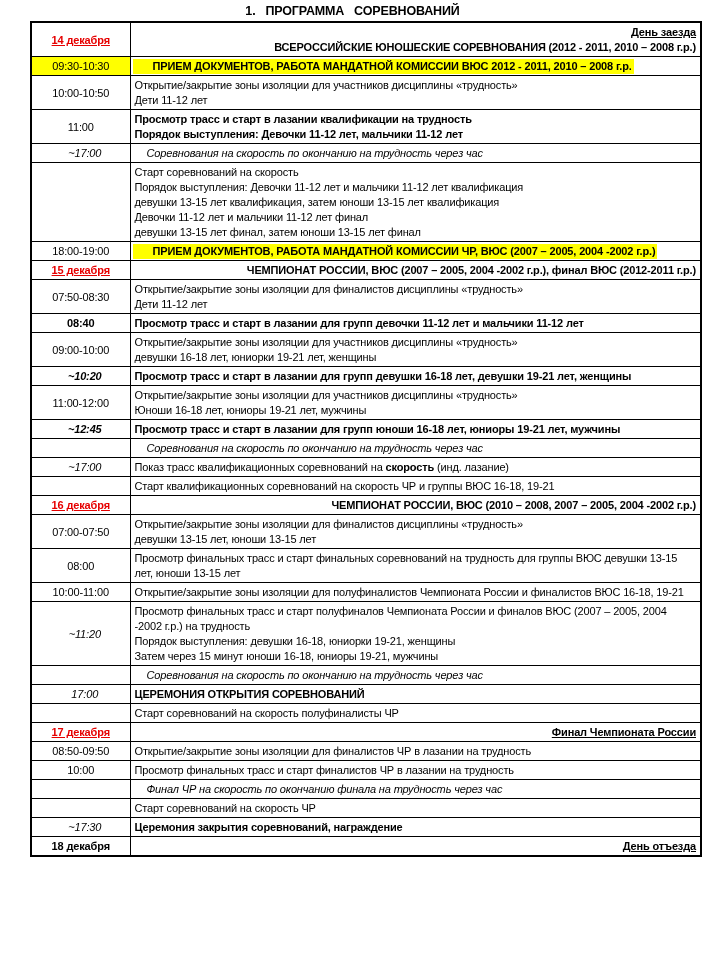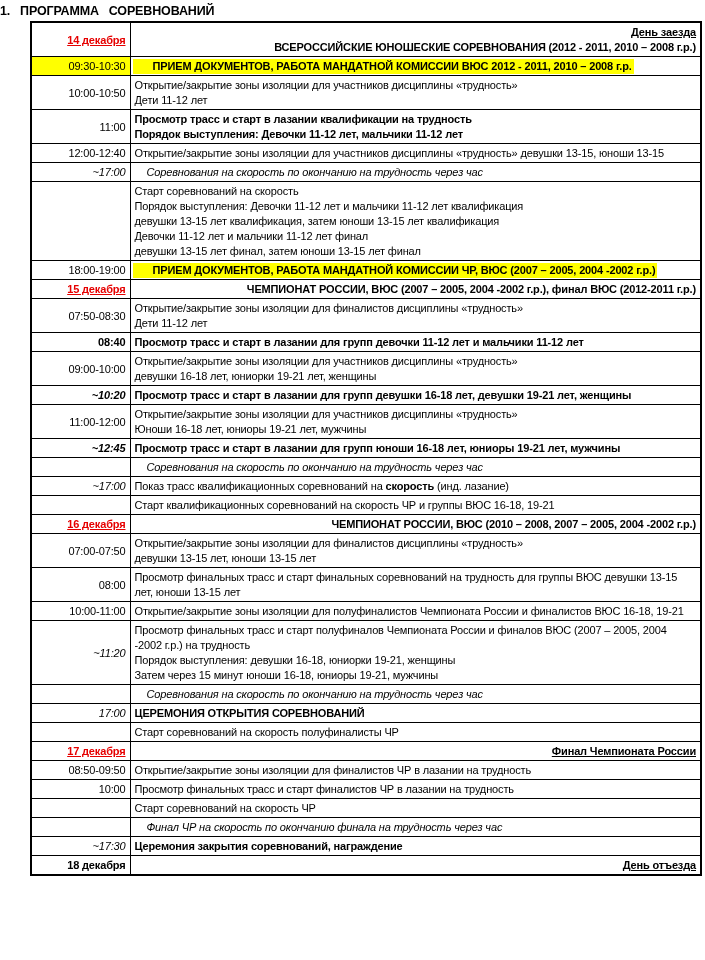--- a/index.html
+++ b/index.html
@@ -9,42 +9,42 @@
   }
   html,body{margin:0;padding:0;background:#ffffff;}
   body{
     width:705px;height:960px;
     font-family:"Liberation Sans", sans-serif;
     color:#000;
     letter-spacing:-0.15px;
     overflow:hidden;
   }
   .page-title{
-    text-align:left;
+    text-align:center;
     font-weight:bold;
     font-size:12.5px;
     padding:4px 0 3px 0;
     white-space:pre-wrap;
   }
   table.program{
     border-collapse:collapse;
     table-layout:fixed;
     margin-left:30px;
     width:672px;
     border:2px solid var(--border);
     font-size:11px;
   }
   col.c-time{width:99px;}
   td{
     border:1px solid var(--border);
     padding:2px 4px 1px 4px;
     vertical-align:middle;
     line-height:15px;
   }
-  td.time{text-align:right;}
+  td.time{text-align:center;}
   .line{min-height:15px;}
   .bold{font-weight:bold;}
   .italic{font-style:italic;padding-left:12px;}
   .red{color:var(--red);}
   .underline{text-decoration:underline;}
   .center{text-align:right;}
   td.highlight{background:var(--hl);}
   .line.highlight{background:var(--hl);display:inline-block;padding-right:2px;margin-left:-2px;padding-left:20px;}
 </style>
 </head>
@@ -78,26 +78,20 @@
           </td>
         </tr>
         <tr>
           <td class="time">11:00</td>
           <td class="desc">
             <div class="line bold">Просмотр трасс и старт в лазании квалификации на трудность</div>
             <div class="line bold">Порядок выступления: Девочки 11-12 лет, мальчики 11-12 лет</div>
           </td>
         </tr>
         <tr>
-          <td class="time">12:00-12:40</td>
-          <td class="desc">
-            <div class="line">Открытие/закрытие зоны изоляции для участников дисциплины «трудность» девушки 13-15, юноши 13-15</div>
-          </td>
-        </tr>
-        <tr>
           <td class="time italic">~17:00</td>
           <td class="desc">
             <div class="line italic">Соревнования на скорость по окончанию на трудность через час</div>
           </td>
         </tr>
         <tr>
           <td class="time"></td>
           <td class="desc">
             <div class="line">Старт соревнований на скорость</div>
             <div class="line">Порядок выступления: Девочки 11-12 лет и мальчики 11-12 лет квалификация</div>
@@ -238,27 +232,27 @@
         </tr>
         <tr>
           <td class="time">10:00</td>
           <td class="desc">
             <div class="line">Просмотр финальных трасс и старт финалистов ЧР в лазании на трудность</div>
           </td>
         </tr>
         <tr>
           <td class="time"></td>
           <td class="desc">
+            <div class="line italic">Финал ЧР на скорость по окончанию финала на трудность через час</div>
+          </td>
+        </tr>
+        <tr>
+          <td class="time"></td>
+          <td class="desc">
             <div class="line">Старт соревнований на скорость ЧР</div>
-          </td>
-        </tr>
-        <tr>
-          <td class="time"></td>
-          <td class="desc">
-            <div class="line italic">Финал ЧР на скорость по окончанию финала на трудность через час</div>
           </td>
         </tr>
         <tr>
           <td class="time italic">~17:30</td>
           <td class="desc">
             <div class="line bold">Церемония закрытия соревнований, награждение</div>
           </td>
         </tr>
         <tr>
           <td class="time bold">18 декабря</td>

